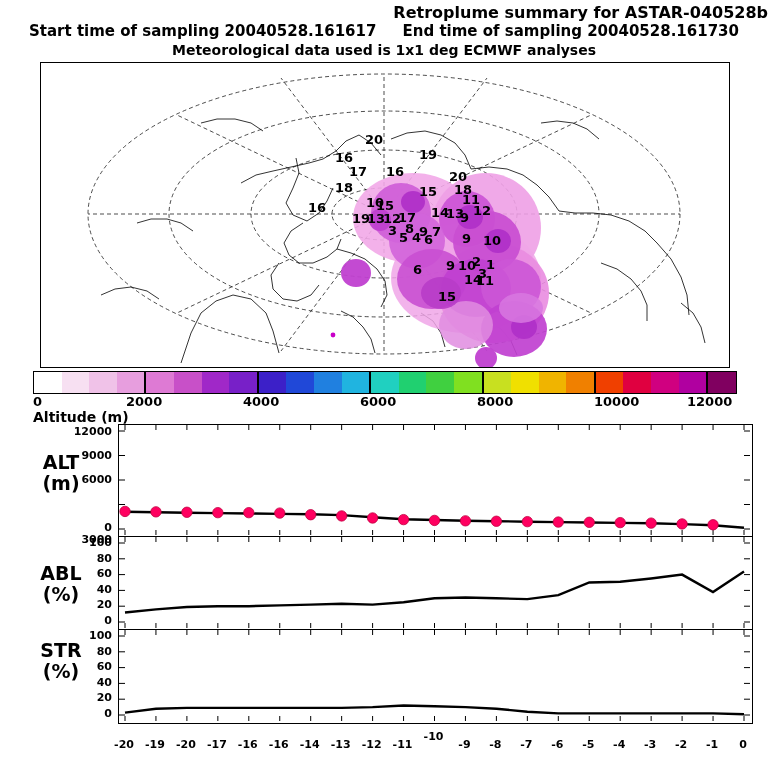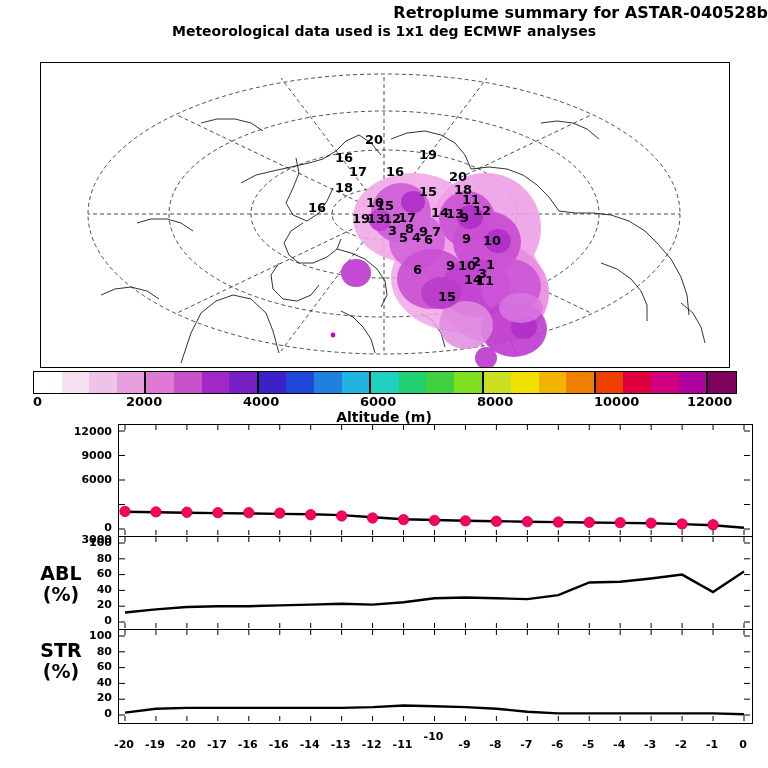--- a/index.html
+++ b/index.html
@@ -38,21 +38,21 @@
     position:absolute;font-size:13px;font-weight:bold;color:#000;
     line-height:1;white-space:nowrap;
   }
 
   
   #colorbar-wrap{position:absolute;left:33px;top:371px;width:702px;height:48px;}
   #colorbar{position:absolute;left:0;top:0;width:702px;height:21px;border:1px solid #000;display:flex;}
   #colorbar .seg{flex:1 1 auto;height:100%;}
   #colorbar .major{border-left:2px solid #000;}
   .cb-tick{position:absolute;top:23px;font-size:13px;font-weight:bold;}
-  #cb-label{position:absolute;top:38px;width:702px;text-align:center;font-size:14px;font-weight:bold;}
+  #cb-label{position:absolute;top:38px;width:702px;text-align:left;font-size:14px;font-weight:bold;}
 
   
   #ts-wrap{position:absolute;left:0px;top:424px;width:768px;height:344px;}
   .ts-panel{position:absolute;left:118px;width:633px;border:1px solid #000;background:#fff;}
   #alt-panel{top:0px;height:112px;}
   #abl-panel{top:112px;height:93px;}
   #str-panel{top:205px;height:93px;}
   .ts-svg{position:absolute;left:0;top:0;}
   .ylab{
     position:absolute;left:8px;width:106px;text-align:center;
@@ -71,20 +71,21 @@
   #xaxis-label{
     position:absolute;top:322px;width:768px;text-align:center;
     font-size:15px;font-weight:bold;
   }
 </style>
 </head>
 <body>
 
 <div class="titleblock">
   <div class="title-main">Retroplume summary for ASTAR-040528b</div>
+  <div class="title-times">Start time of sampling 20040528.161617     End time of sampling 20040528.161730</div>
   <div class="title-met">Meteorological data used is 1x1 deg ECMWF analyses</div>
 </div>
 
 <div id="map-panel">
   <svg id="map-svg" width="686" height="302" viewBox="0 0 686 302">
 
     <g stroke="#000" fill="none" stroke-width="0.7" stroke-dasharray="4,3">
       <ellipse cx="343" cy="151" rx="296" ry="140"></ellipse>
       <ellipse cx="343" cy="151" rx="215" ry="103"></ellipse>
       <ellipse cx="343" cy="151" rx="133" ry="64"></ellipse>
@@ -229,20 +230,24 @@
       <div class="cb-tick" style="left: 0px; width: 0px; transform: translateX(327px); white-space: nowrap;">6000</div>
       <div class="cb-tick" style="left: 0px; width: 0px; transform: translateX(444px); white-space: nowrap;">8000</div>
       <div class="cb-tick" style="left: 0px; width: 0px; transform: translateX(561px); white-space: nowrap;">10000</div>
       <div class="cb-tick" style="left: 0px; width: 0px; transform: translateX(654px); white-space: nowrap;">12000</div>
     </div>
   <div id="cb-label">Altitude (m)</div>
 </div>
 
 <div id="ts-wrap">
 
+  <div class="ylab" id="alt-ylab">
+    <div>ALT</div>
+    <div>(m)</div>
+  </div>
   <div class="ylab" id="abl-ylab">
     <div>ABL</div>
     <div>(%)</div>
   </div>
   <div class="ylab" id="str-ylab">
     <div>STR</div>
     <div>(%)</div>
   </div>
 
   <div class="ts-panel" id="alt-panel">

